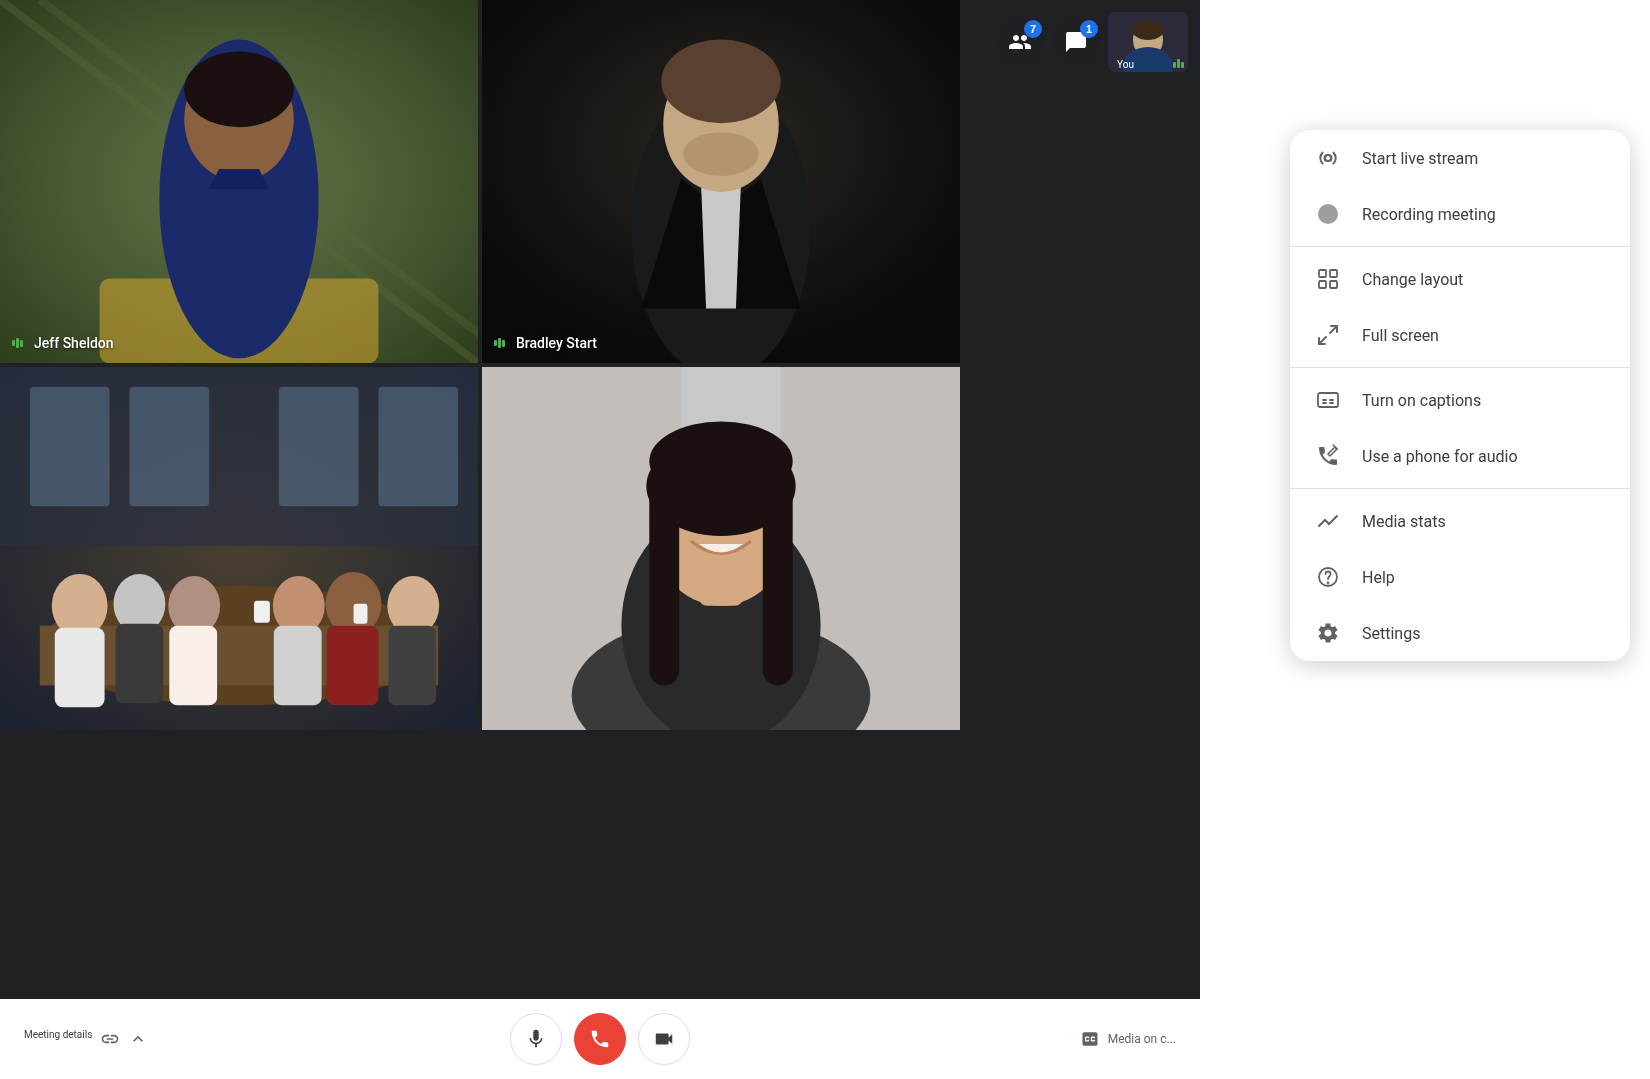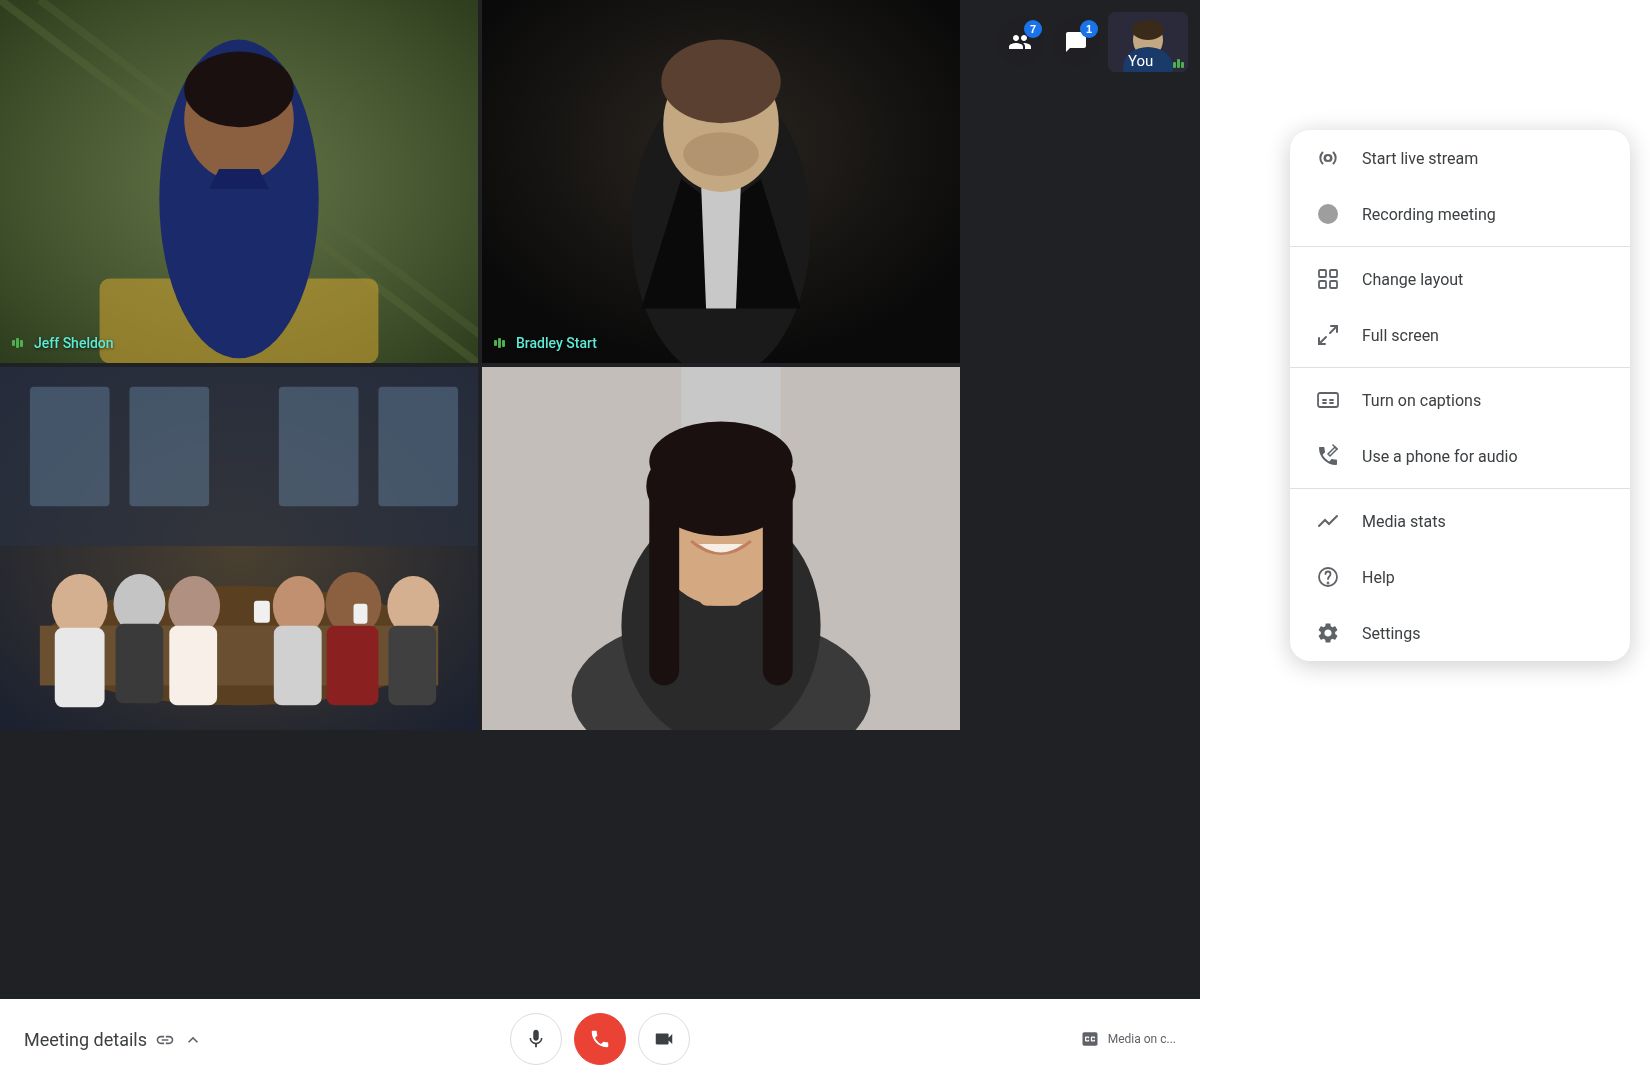--- a/index.html
+++ b/index.html
@@ -30,21 +30,21 @@
       position: relative;
       overflow: hidden;
       background: #3c4043;
     }
 
     
     .name-label {
       position: absolute;
       bottom: 12px;
       left: 12px;
-      color: #5eead4;
+      color: #ffffff;
       font-size: 14px;
       font-weight: 500;
       display: flex;
       align-items: center;
       gap: 6px;
       text-shadow: 0 1px 3px rgba(0,0,0,0.7);
     }
 
     .audio-icon {
       width: 16px;
@@ -106,44 +106,44 @@
       height: 60px;
       border-radius: 8px;
       overflow: hidden;
       position: relative;
       background: linear-gradient(135deg, #2a2a3a 0%, #3a3a4a 100%);
     }
 
     .self-view-label {
       position: absolute;
       bottom: 2px;
-      left: 20px;
+      left: 9px;
       color: white;
-      font-size: 15px;
+      font-size: 10px;
     }
 
     
     .bottom-bar {
       position: absolute;
       bottom: 0;
       left: 0;
       right: 450px;
       height: 80px;
       background: white;
       display: flex;
       align-items: center;
       justify-content: space-between;
       padding: 0 24px;
     }
 
     .meeting-details {
       display: flex;
-      align-items: flex-end;
+      align-items: flex-start;
       gap: 8px;
-      font-size: 18px;
+      font-size: 10px;
       color: #3c4043;
     }
 
     .center-controls {
       display: flex;
       align-items: center;
       gap: 12px;
       position: absolute;
       left: 50%;
       transform: translateX(-50%);

